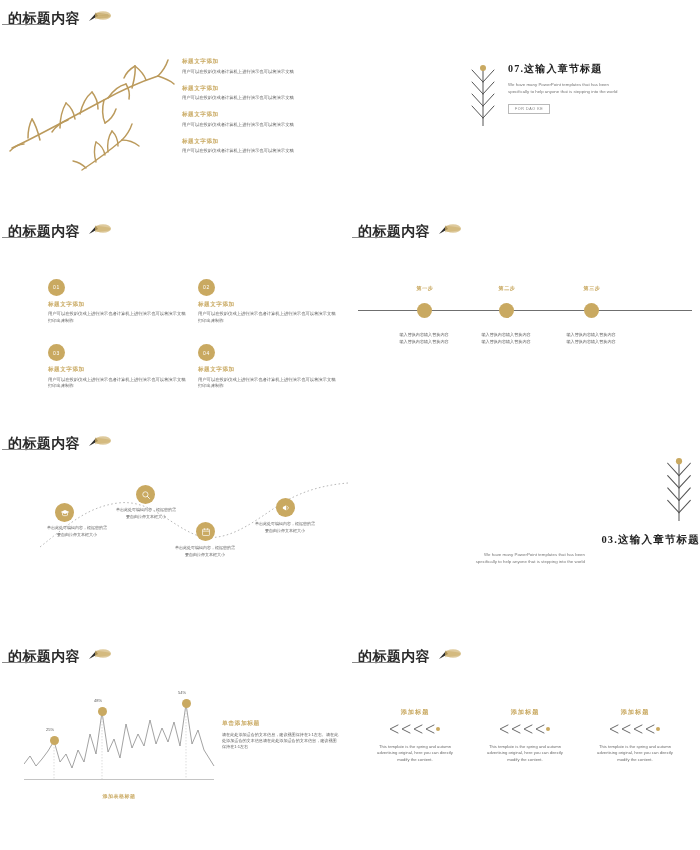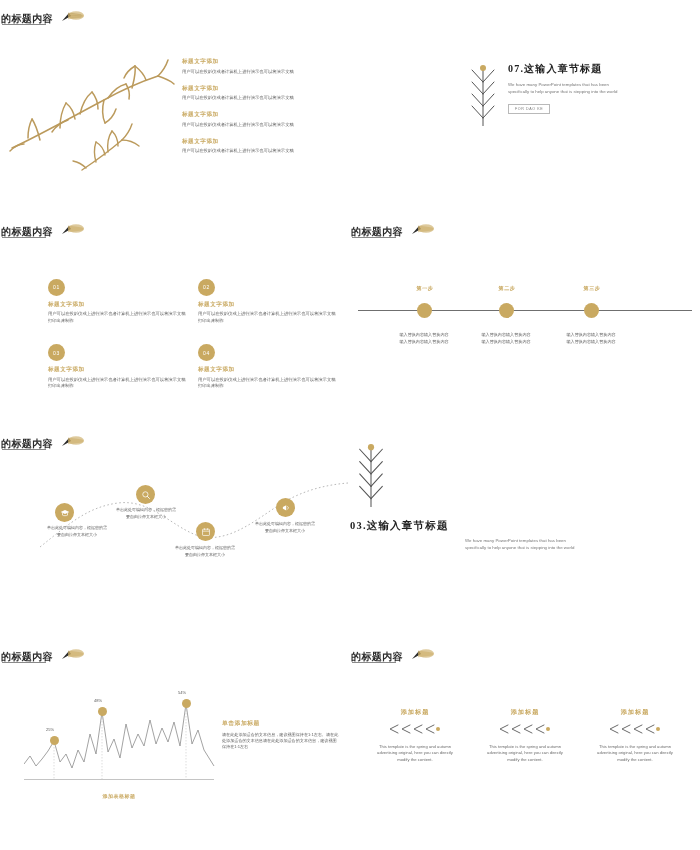--- a/index.html
+++ b/index.html
@@ -2,41 +2,41 @@
 <html><head>
 <meta charset="utf-8">
 <style>
   html,body{margin:0;padding:0;background:#ffffff;}
   body{width:700px;height:850px;font-family:"Liberation Sans","DejaVu Sans",sans-serif;-webkit-font-smoothing:antialiased;}
   .deck{position:relative;width:700px;height:850px;display:grid;grid-template-columns:350px 350px;grid-template-rows:212.5px 212.5px 212.5px 212.5px;}
   .slide{position:relative;width:350px;height:212.5px;background:#fff;overflow:hidden;}
 
   
   .hdr{position:absolute;left:0;top:9px;display:flex;align-items:center;height:20px;}
-  .hdr-txt{font-family:Liberation Serif, serif;font-weight:bold;font-size:10px;color:#2b2b2b;letter-spacing:.4px;white-space:nowrap;margin-left:1px;}
+  .hdr-txt{font-family:Liberation Serif, serif;font-weight:bold;font-size:14px;color:#2b2b2b;letter-spacing:.4px;white-space:nowrap;margin-left:8px;}
   .hdr-pen{position:relative;margin-left:-2px;}
   .hdr-rule{position:absolute;left:2px;top:15px;width:44px;height:1px;background:#8a8a8a;}
   .s-title{font-family:"Liberation Serif","DejaVu Serif",serif;font-weight:bold;color:#c9a961;}
   .body-cn{color:#5b5b5b;line-height:1.55;}
   .body-en{color:#6d6d6d;line-height:1.6;}
 
   
   .s1-list{position:absolute;left:182px;top:58px;width:160px;}
   .s1-item{margin-bottom:9.5px;}
   .s1-item h4{margin:0 0 2.5px 0;font-size:5.6px;letter-spacing:.5px;}
   .s1-item p{margin:0;font-size:4.3px;}
   .s1-branch{position:absolute;left:8px;top:52px;}
 
   
   .cover2{position:absolute;left:118px;top:62px;display:flex;align-items:flex-start;}
   .cover2 .txt{margin-left:10px;width:120px;}
   .cover2 h2{margin:0 0 5px 0;font-family:"Liberation Serif","DejaVu Serif",serif;font-weight:bold;font-size:10px;color:#1f1f1f;letter-spacing:1.2px;}
   .cover2 p{margin:0;font-size:4.4px;color:#777;line-height:1.65;}
   .pillbtn{display:inline-block;margin-top:5px;padding:2px 6px;border:.6px solid #b9b9b9;font-size:3.6px;color:#7a7a7a;letter-spacing:.6px;}
-  .cover6{position:absolute;left:0;top:16px;width:350px;text-align:left;}
+  .cover6{position:absolute;left:0;top:30px;width:350px;text-align:right;}
   .cover6 h2{margin:6px 0 4px 0;font-family:"Liberation Serif","DejaVu Serif",serif;font-weight:bold;font-size:10.5px;color:#1f1f1f;letter-spacing:1.2px;}
   .cover6 p{margin:0 auto;width:120px;font-size:4.4px;color:#777;line-height:1.65;}
 
   
   .s3-grid{position:absolute;left:48px;top:66px;width:270px;display:grid;grid-template-columns:150px 150px;gap:20px 0;}
   .s3-cell{width:140px;}
   .numdot{width:17px;height:17px;border-radius:50%;background:#c9a961;color:#fff;font-size:5px;display:flex;align-items:center;justify-content:center;letter-spacing:.6px;margin-bottom:5px;}
   .s3-cell h4{margin:0 0 2.5px 0;font-size:5.6px;letter-spacing:.5px;}
   .s3-cell p{margin:0;font-size:4.3px;}
 

